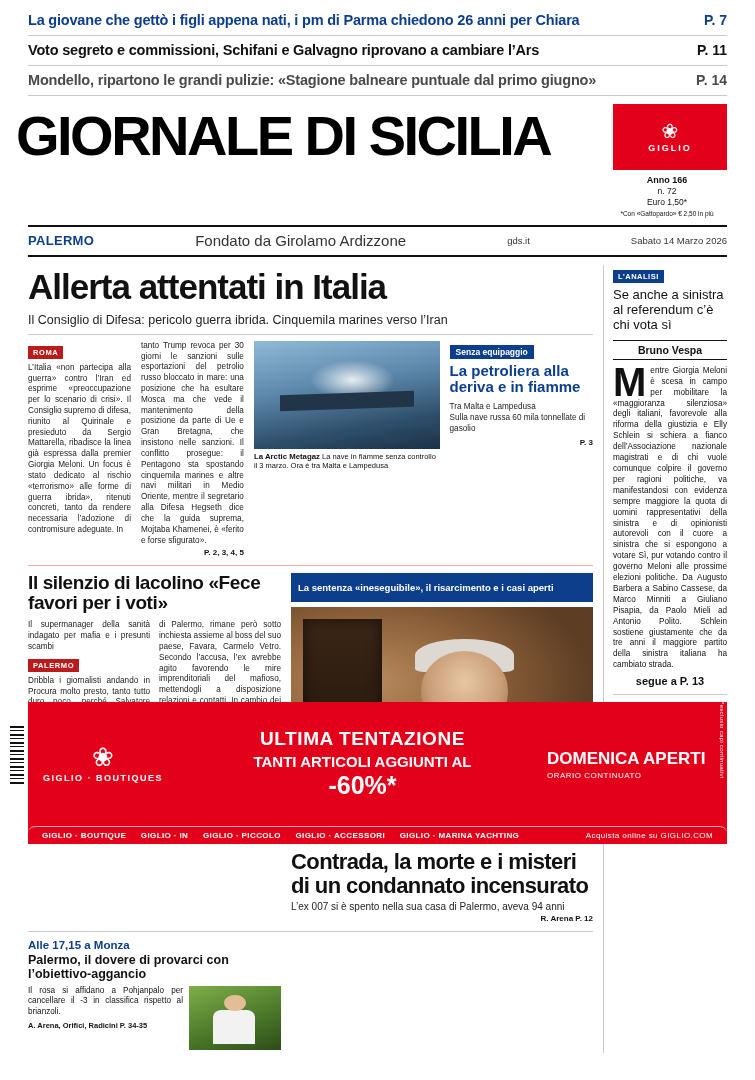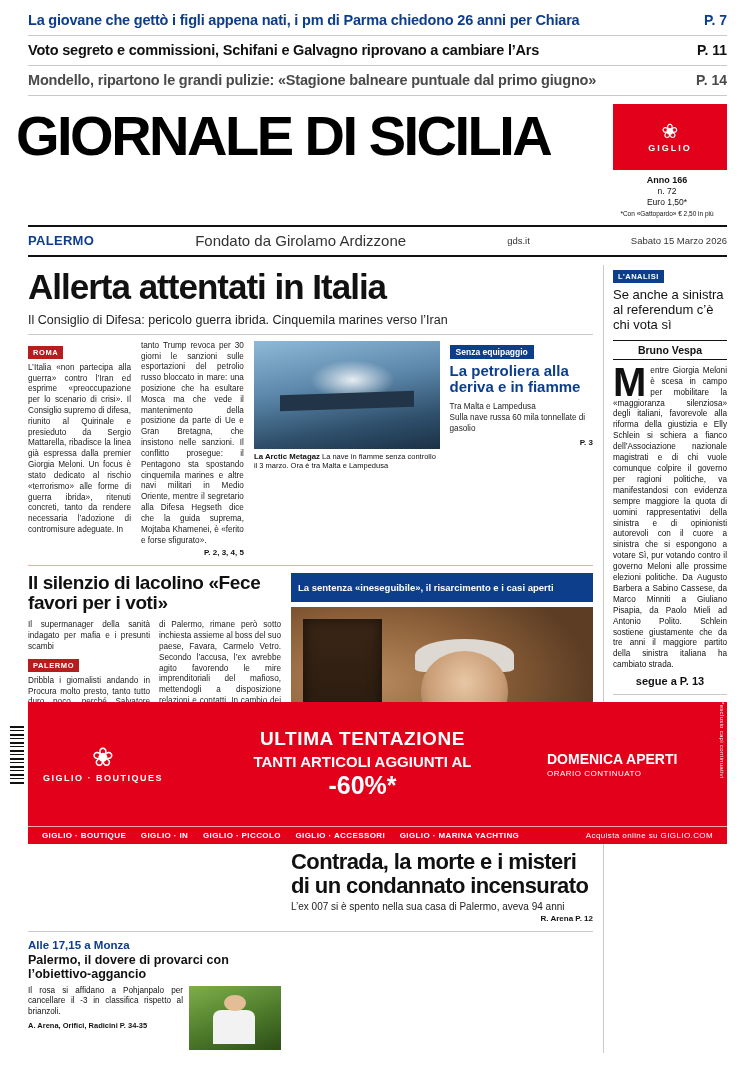--- a/index.html
+++ b/index.html
@@ -225,26 +225,26 @@
   }
   .ad-main { flex:1; display:flex; align-items:center; position:relative; }
   .ad-logo { width:150px; text-align:center; }
   .ad-logo .gm { font-size:26px; line-height:24px; }
   .ad-logo .gw { font-size:9px; letter-spacing:1.5px; font-weight:bold; margin-top:4px; }
   .ad-center { flex:1; text-align:center; }
   .ad-center .l1 { font-size:19px; font-weight:bold; letter-spacing:0.6px; }
   .ad-center .l2 { font-size:15px; font-weight:bold; margin-top:3px; }
   .ad-center .l3 { font-size:25px; font-weight:bold; margin-top:1px; }
   .ad-right { width:180px; text-align:left; padding-right:6px; }
-  .ad-right .r1 { font-size:14px; font-weight:bold; }
+  .ad-right .r1 { font-size:17px; font-weight:bold; }
   .ad-right .r2 { font-size:8px; letter-spacing:0.5px; margin-top:2px; }
   .ad-foot {
     border-top:1px solid rgba(255,255,255,.65);
     display:flex; align-items:center; justify-content:space-between;
-    padding:4px 14px; font-size:8px; letter-spacing:0.4px;
+    padding:4px 14px; font-size:8px; letter-spacing:0.4px;border-radius:7px;
   }
   .ad-foot .brands span { margin-right:12px; font-weight:bold; }
   .ad-vert {
     position:absolute; right:2px; top:0; bottom:0;
     writing-mode:vertical-rl; font-size:6px; letter-spacing:0.3px;
     display:flex; align-items:center; color:#fff; opacity:.95;
   }
   .barcode {
     position:absolute; left:10px; bottom:70px; width:14px; height:60px;
     background:repeating-linear-gradient(to bottom,#111 0 2px,#fff 2px 4px,#111 4px 5px,#fff 5px 8px);
@@ -283,21 +283,21 @@
         <span>Euro 1,50*</span><br>
         <span style="font-size:6.5px">*Con «Gattopardo» € 2,50 in più</span>
       </div>
     </div>
   </div>
 
   <div class="infobar">
     <div class="city">PALERMO</div>
     <div class="mid">Fondato da Girolamo Ardizzone</div>
     <div class="site">gds.it</div>
-    <div class="date">Sabato 15 Marzo 2026</div>
+    <div class="date">Sabato 14 Marzo 2026</div>
   </div>
 
   <div class="content">
 
     <div class="left">
 
       <h1 class="headline">Allerta attentati in Italia</h1>
       <div class="subhead">Il Consiglio di Difesa: pericolo guerra ibrida. Cinquemila marines verso l’Iran</div>
       <div class="rule"></div>
 

